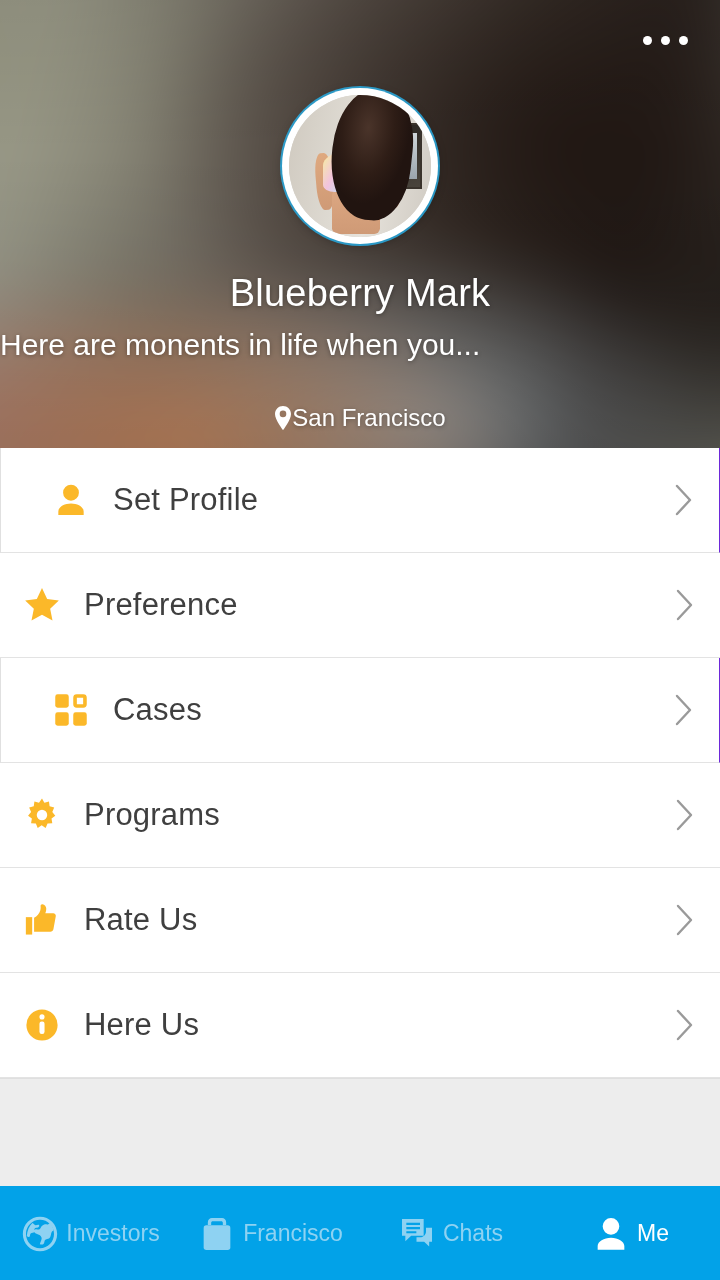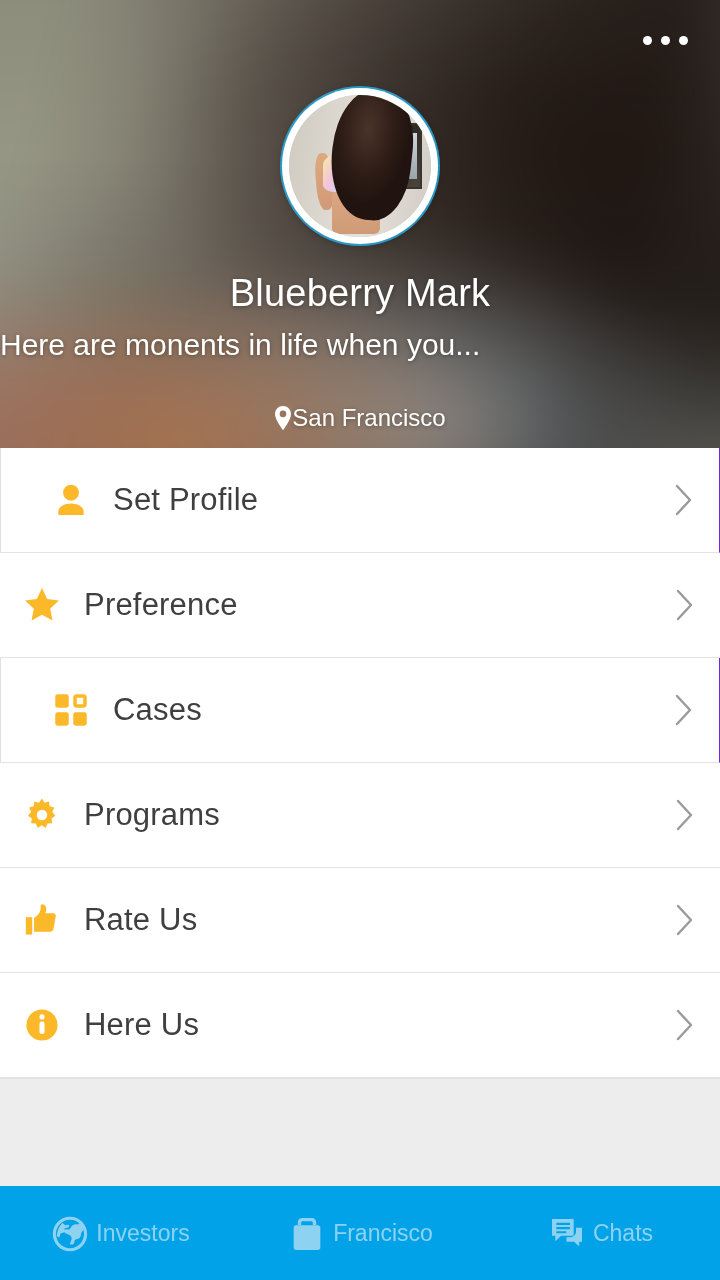--- a/index.html
+++ b/index.html
@@ -307,16 +307,24 @@
       <span class="tab-icon">
         <svg width="40" height="40" viewBox="0 0 24 24" aria-hidden="true">
           <path d="M3 3h13v10H8.5L5 16.3V13H3z"></path>
           <path d="M5.6 5.3h8.2v1.3H5.6zM5.6 7.8h8.2v1.3H5.6zM5.6 10.3h6v1.3h-6z" fill="#02a2e8"></path>
           <path d="M17.4 8.2H21v8.4h-1.7v2.9l-3-2.9h-4.6V14h2.1c1.9 0 3.6-1.5 3.6-3.5z"></path>
         </svg>
       </span>
       <span class="tab-label">Chats</span>
     </div>
 
+    <div class="tab active">
+      <span class="tab-icon">
+        <svg width="40" height="40" viewBox="0 0 24 24" aria-hidden="true">
+          <path d="M12 12.4a5 5 0 1 0 0-10 5 5 0 0 0 0 10zm0 1.8c-4.2 0-8 2.2-8 5v2.2h16V19.2c0-2.8-3.8-5-8-5z"></path>
+        </svg>
+      </span>
+      <span class="tab-label">Me</span>
+    </div>
 
   </div>
 
 </div>
 
 </body></html>

